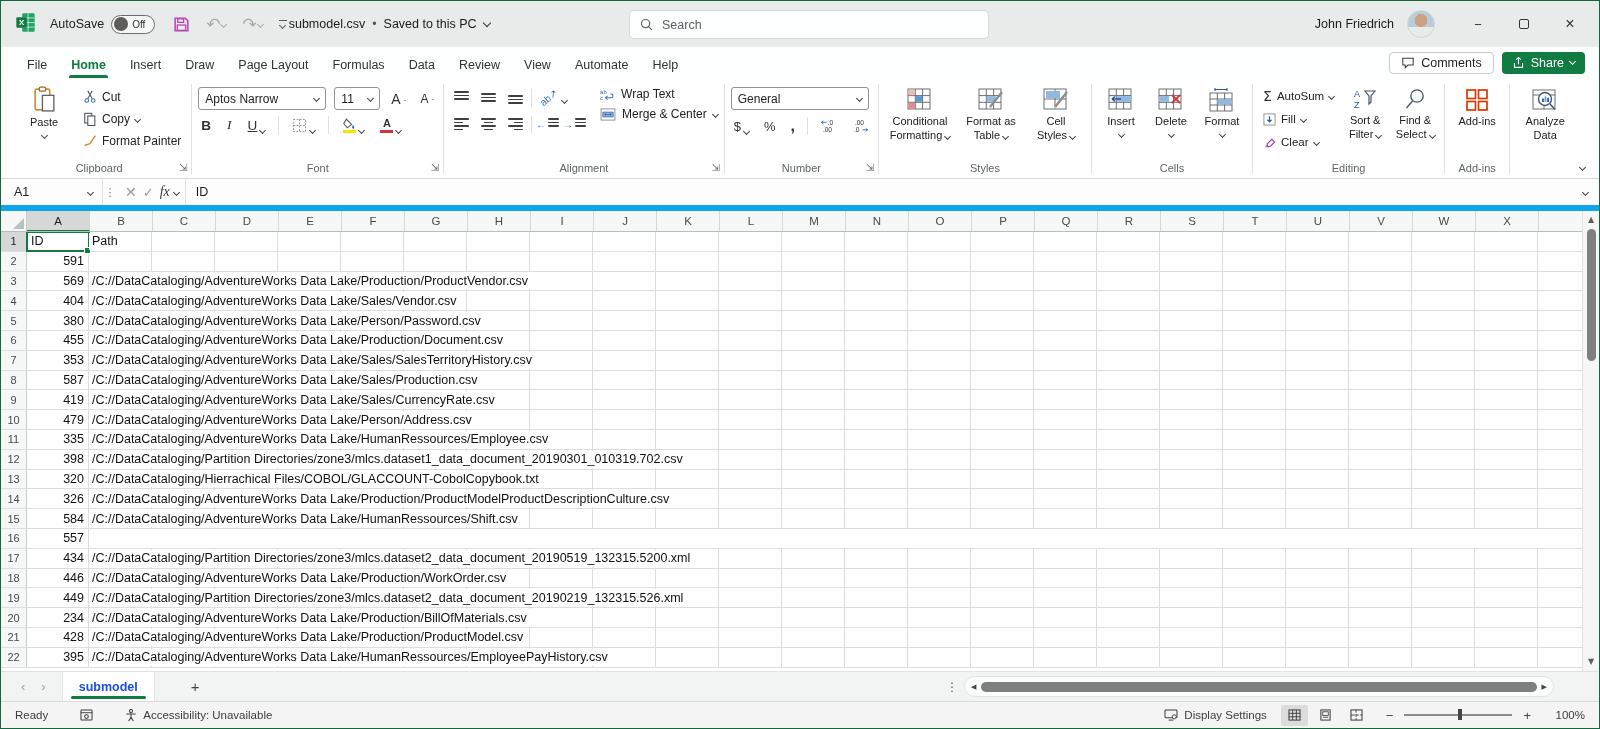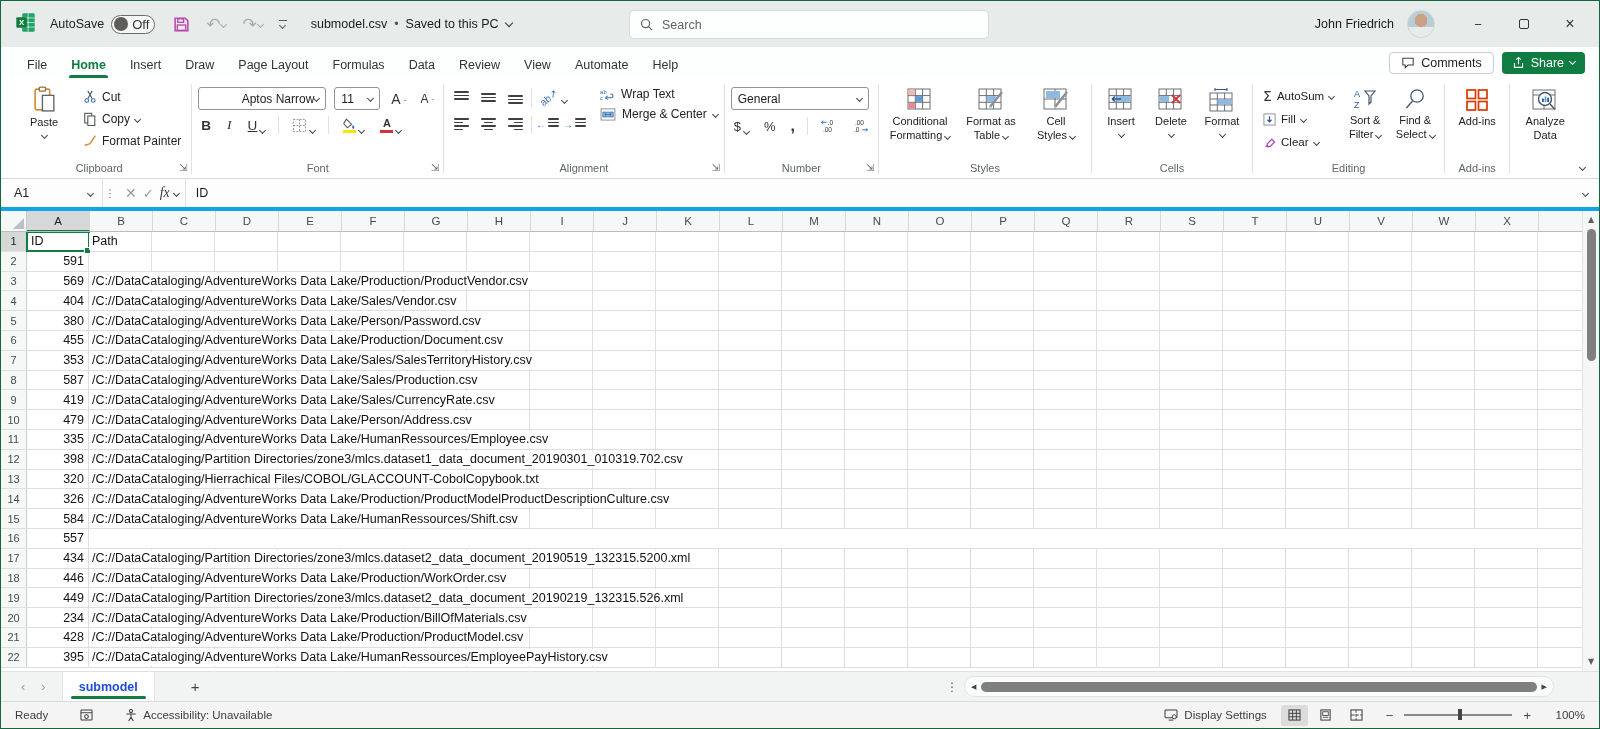--- a/index.html
+++ b/index.html
@@ -6,29 +6,29 @@
   html,body { width:1600px; height:729px; overflow:hidden; background:#fff; }
   body { font-family:"Liberation Sans", sans-serif; color:#333; }
   .app { width:1600px; height:729px; border:1px solid #14663c; display:flex; flex-direction:column; background:#fff; }
 
   
   .titlebar { height:46px; background:#e7eceb; display:flex; align-items:center; padding:0 8px 0 14px; position:relative; flex:none; }
   .xl-icon { margin-right:14px; }
   .autosave { display:flex; align-items:center; gap:7px; font-size:12.5px; color:#222; }
   .as-pill { width:44px; height:19px; border:1px solid #6c6c6c; border-radius:10px; display:flex; align-items:center; padding:0 5px 0 2px; gap:4px; background:#f6f8f8; }
   .as-knob { width:14px; height:14px; border-radius:50%; background:#5f5d5b; flex:none; }
-  .as-state { font-size:13px; color:#333;text-align:center; }
+  .as-state { font-size:10px; color:#333;text-align:center; }
   .qat { display:flex; align-items:center; gap:12px; margin-left:16px; }
   .icon-btn { background:none; border:none; cursor:pointer; display:flex; align-items:center; justify-content:center; padding:2px; }
   .undoredo { font-size:17px; color:#a7acae; line-height:1; font-family:"DejaVu Sans", sans-serif; }
   .tiny-chev { width:5px; height:5px; border-right:1.3px solid #a7acae; border-bottom:1.3px solid #a7acae; transform:rotate(45deg); display:inline-block; margin-left:1px; }
   .qat-more { display:flex; flex-direction:column; align-items:center; gap:2px; }
   .qat-more .bar { width:8px; height:1.4px; background:#5c5c5c; }
   .qat-more .chev { width:5px; height:5px; border-right:1.4px solid #5c5c5c; border-bottom:1.4px solid #5c5c5c; transform:rotate(45deg); }
-  .doc-title { display:flex; align-items:center; gap:7px; margin-left:22px; font-size:12.5px; color:#1b1b1b; }
+  .doc-title { display:flex; align-items:center; gap:7px; font-size:12.5px; color:#1b1b1b; }
   .doc-sep { color:#555; }
   .doc-chev { width:6px; height:6px; border-right:1.4px solid #333; border-bottom:1.4px solid #333; transform:rotate(45deg); margin-top:-3px; }
   .searchbox { position:absolute; left:628px; top:9px; width:360px; height:29px; background:#fdfefe; border:1px solid #d5dada; border-radius:5px; display:flex; align-items:center; padding:0 10px; gap:9px; font-size:12.5px; color:#5c6366; }
   .titlebar-right { margin-left:auto; display:flex; align-items:center; gap:4px; }
   .username { font-size:12.5px; color:#1b1b1b; margin-right:9px; }
   .avatar { width:28px; height:28px; border-radius:50%; background:
       radial-gradient(circle at 50% 36%, #caa183 0 30%, rgba(0,0,0,0) 31%),
       linear-gradient(180deg,#b9cdd8 0 62%, #e9ebe9 62%); margin-right:18px; border:1px solid #cfd6d6; }
   .winbtn { width:42px; height:32px; display:flex; align-items:center; justify-content:center; font-size:13px; color:#333; background:none; border:none; }
   .max-glyph { width:10px; height:10px; border:1.1px solid #333; border-radius:2px; }
@@ -76,21 +76,21 @@
   .orient { font-size:10px; color:#3a6db4; transform:rotate(-40deg); display:inline-block; }
   .indent { display:flex; align-items:center; gap:2px; font-size:10px; color:#2f6fce; border:none; background:none; }
   .wrapline { display:flex; align-items:center; gap:6px; font-size:12px; color:#222; border:none; background:none; }
   .decimal-svg text { font-size:7px; fill:#333; font-family:"Liberation Sans",sans-serif; }
   .ed-col { display:flex; flex-direction:column; gap:3px; margin-top:2px; }
   .ed-col .smbtn { height:20px; font-size:11.5px; }
   .sigma { font-size:14px; color:#333; font-family:"DejaVu Sans", sans-serif; }
   .collapse-chev { position:absolute; right:14px; bottom:8px; }
 
   
-  .formulabar { height:32px; background:#fdfdfd; border-bottom:4px solid #0ea5e9; display:flex; align-items:stretch; flex:none;justify-content:flex-end; }
+  .formulabar { height:32px; background:#fdfdfd; border-bottom:6px solid #0ea5e9; display:flex; align-items:stretch; flex:none;justify-content:flex-end; }
   .namebox { width:102px; display:flex; align-items:center; justify-content:space-between; padding:0 9px 0 13px; font-size:12.5px; color:#222; border-right:1px solid #e0e0e0; }
   .fb-dots { width:14px; display:flex; align-items:center; justify-content:center; color:#777; font-size:11px; letter-spacing:0; }
   .fb-btns { display:flex; align-items:center; gap:2px; padding:0 6px; border-right:1px solid #e0e0e0; }
   .fb-x { color:#9a9a9a; font-size:14px; }
   .fb-check { color:#9a9a9a; font-size:13px; }
   .fb-fx { font-style:italic; font-family:"Liberation Serif", serif; font-size:14px; color:#3b3b3b; }
   .fb-input { flex:1; display:flex; align-items:center; padding:0 10px; font-size:12.5px; color:#1a1a1a; }
   .fb-expand { width:28px; display:flex; align-items:center; justify-content:center; }
 
   
@@ -287,21 +287,21 @@
           <span>Clipboard</span>
           <span class="launcher">⇲</span>
         </div>
     </div>
     <div class="rdiv"></div>
 
     <div class="rgroup">
       <div class="rg-content">
         <div class="fontgrp-col">
           <div class="rowflex">
-            <div class="selbox" style="width:128px;justify-content:flex-end;">
+            <div class="selbox" style="width:128px;">
               <span>Aptos Narrow</span>
                 <span class="chev"></span>
             </div>
             <div class="selbox" style="width:46px;">
               <span>11</span>
                 <span class="chev"></span>
             </div>
             <button class="glyphbtn">
                 <span style="font-size:14px">A</span>
                 <sup style="font-size:8px;color:#3a6db4">ˆ</sup>

